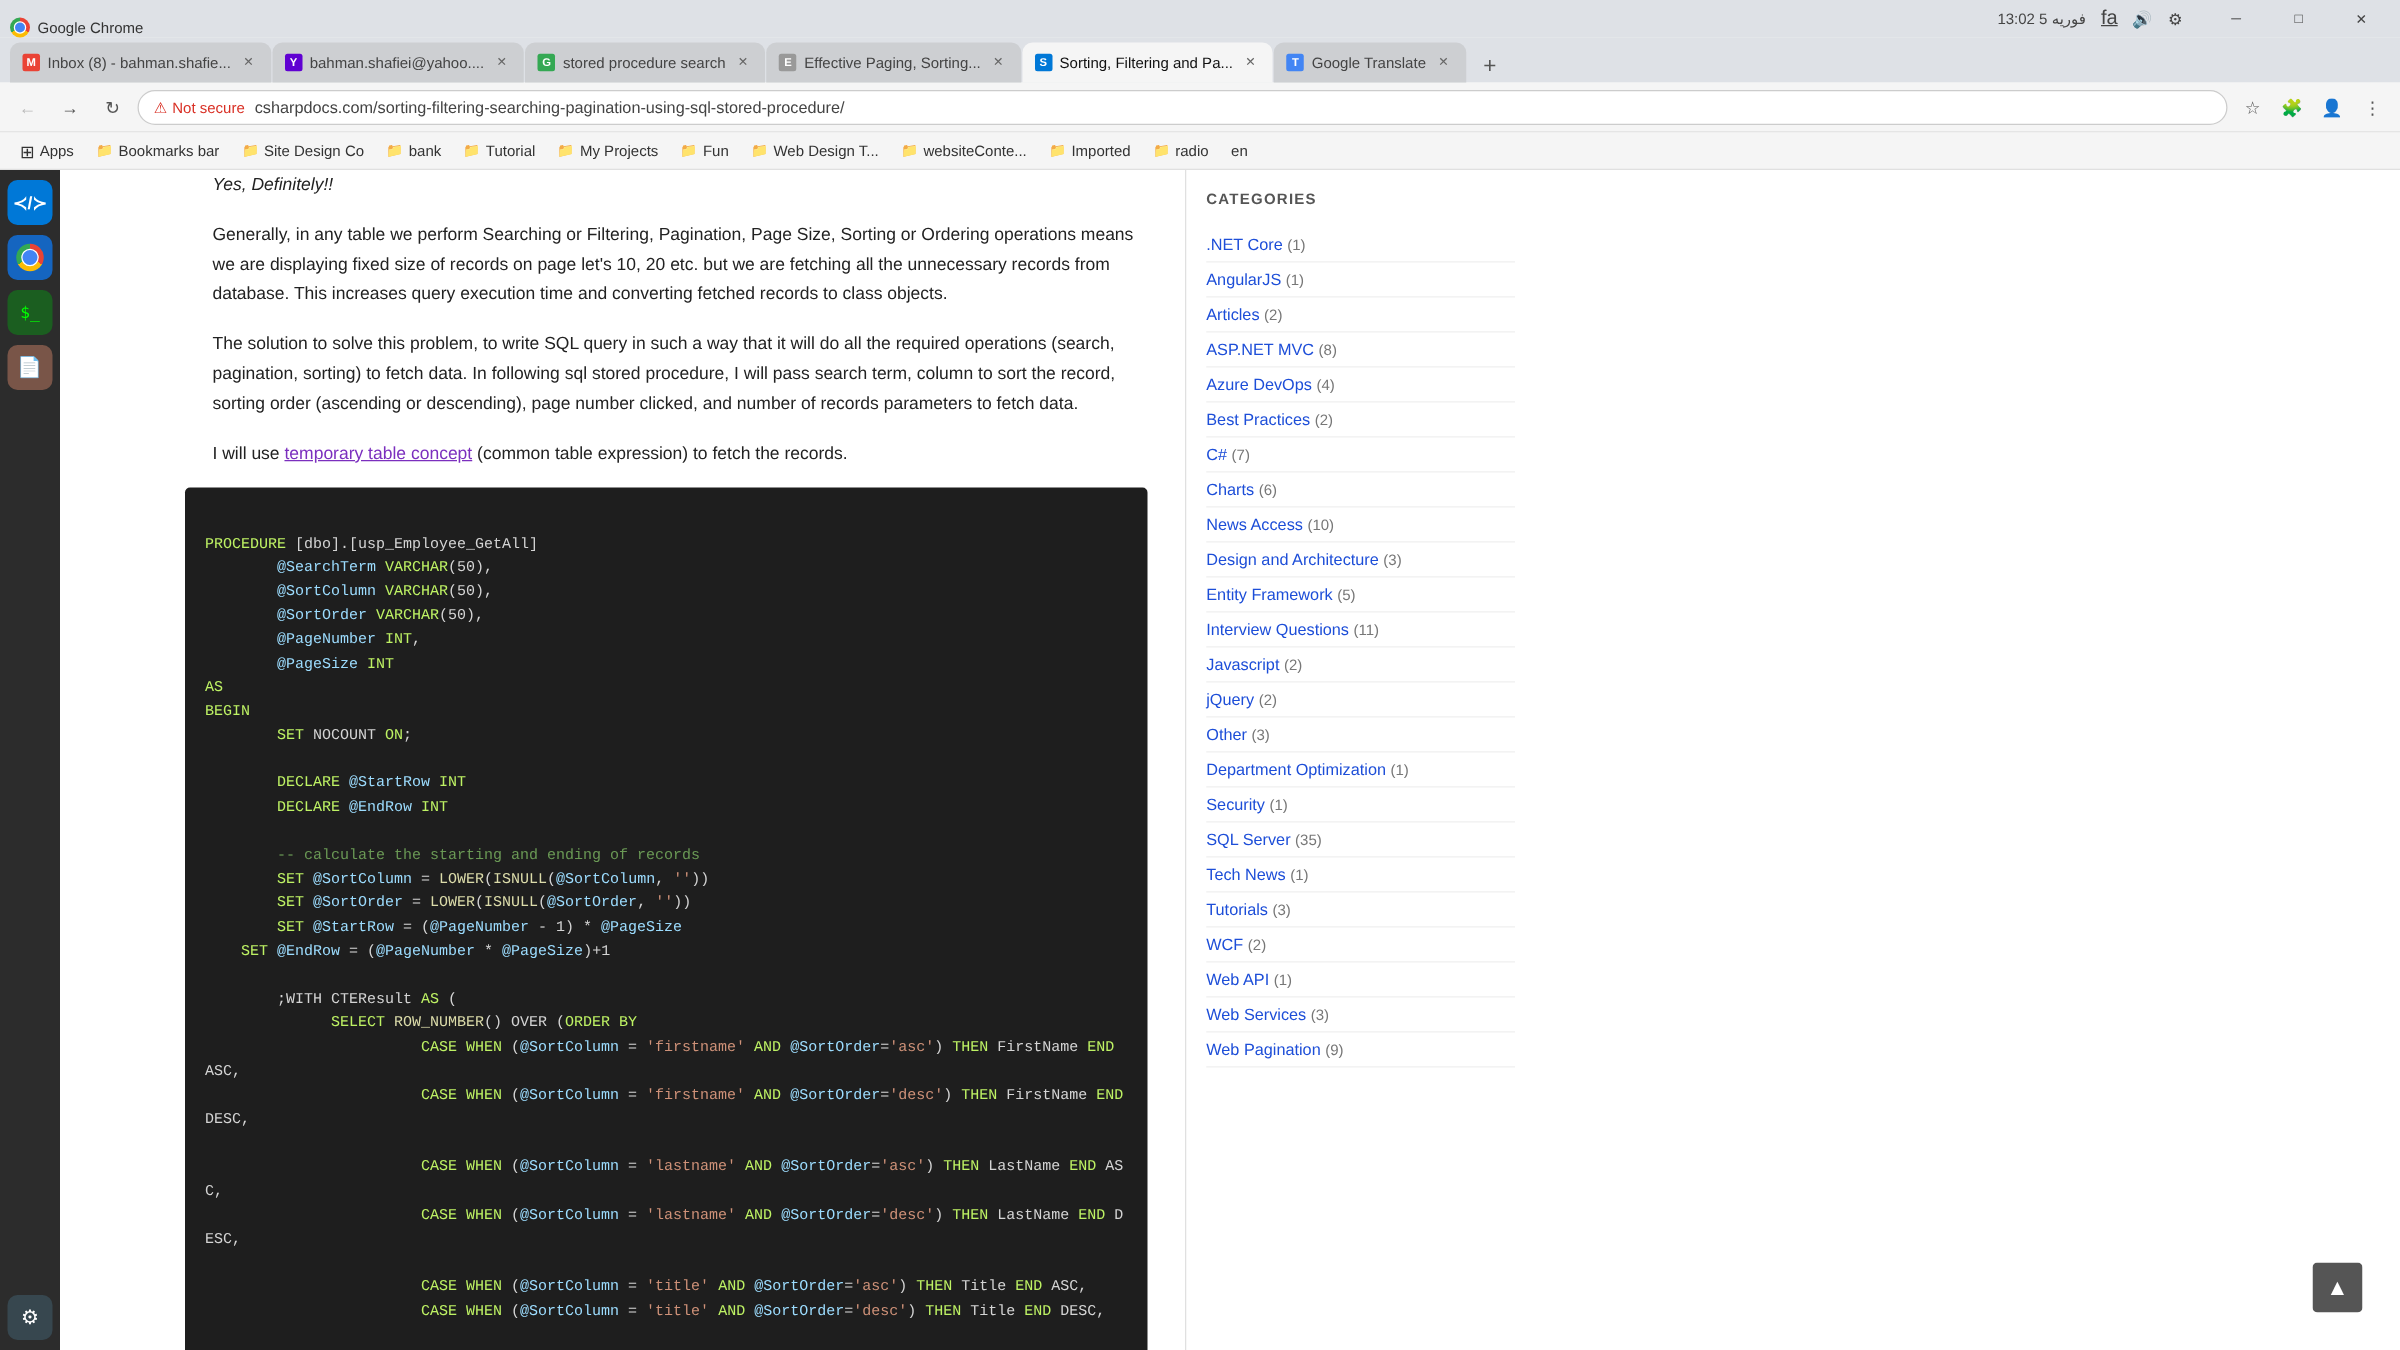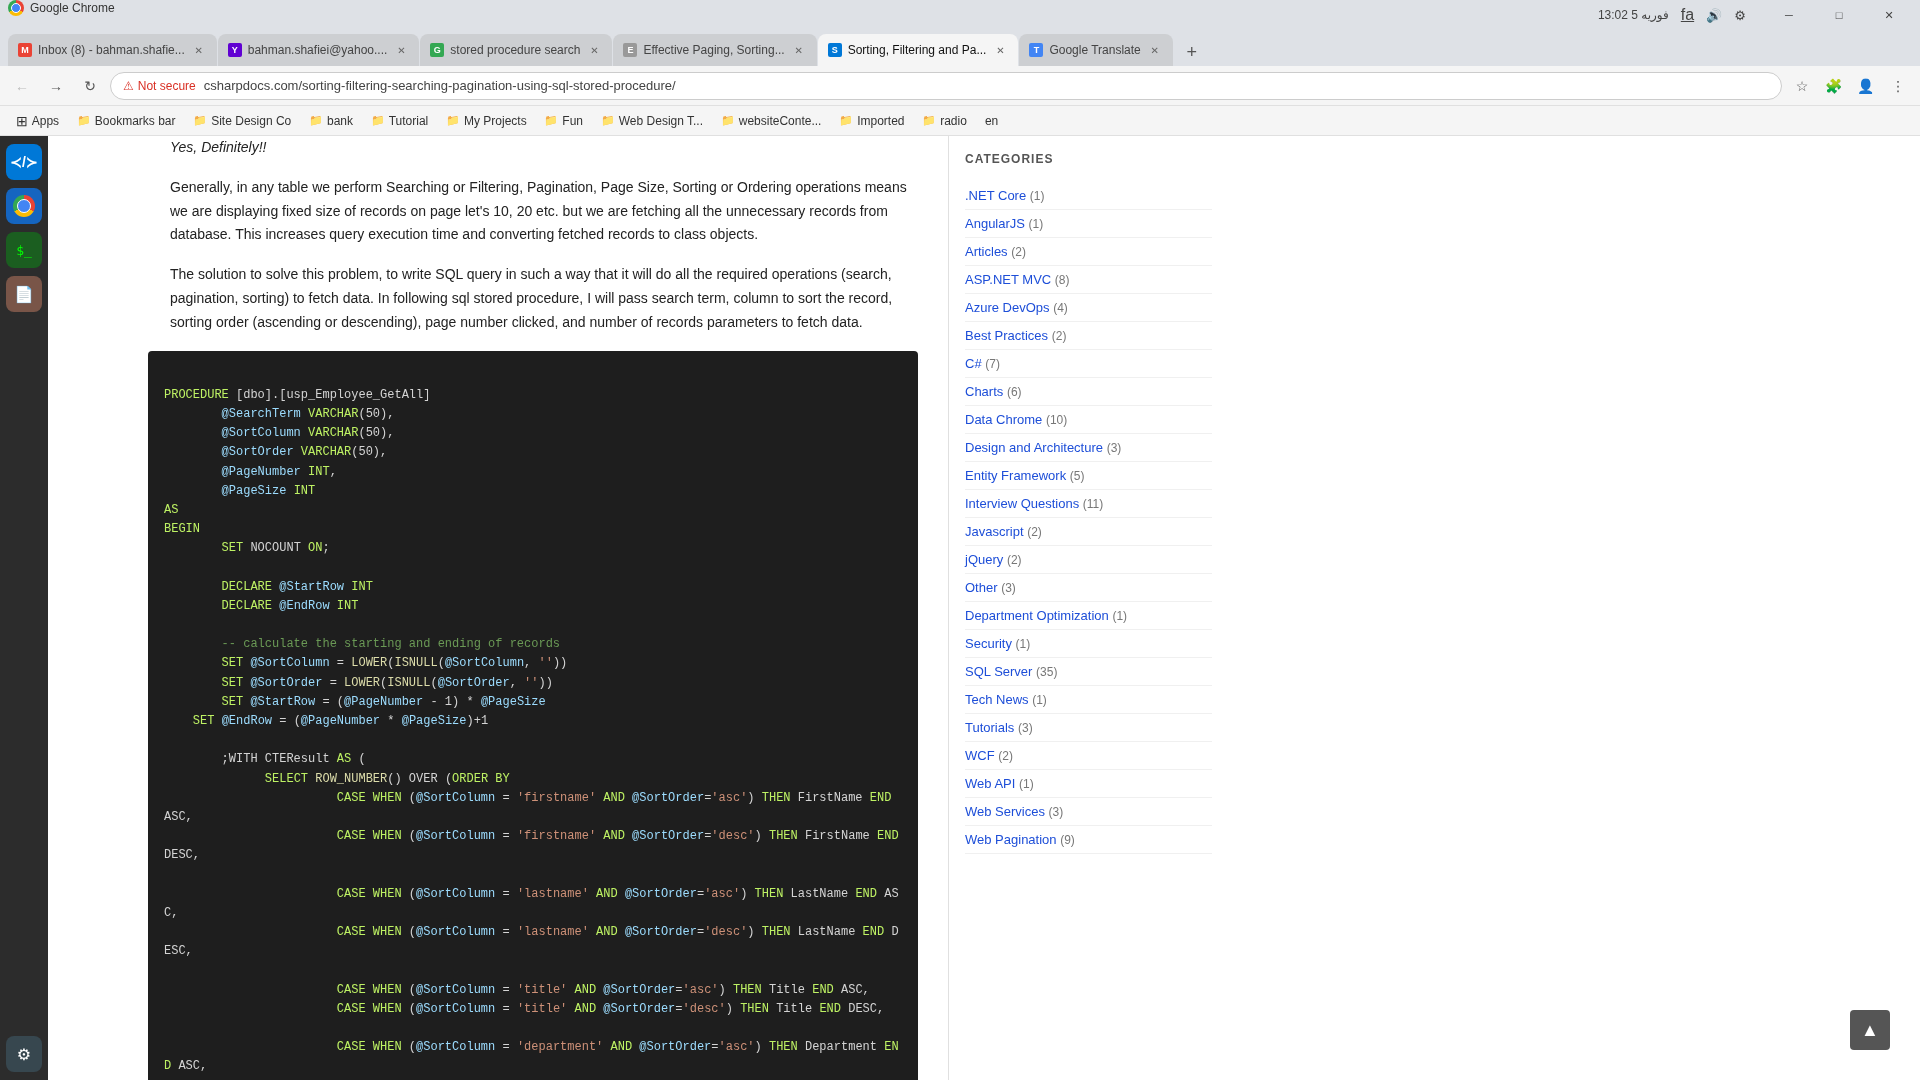--- a/index.html
+++ b/index.html
@@ -3,21 +3,21 @@
   <meta charset="utf-8">
   <style>
     * { margin: 0; padding: 0; box-sizing: border-box; }
     body { font-family: 'Segoe UI', Arial, sans-serif; background: #f5f5f5; font-size: 13px; overflow: hidden; }
 
     
     .titlebar {
       height: 30px;
       background: #dee1e6;
       display: flex;
-      align-items: flex-start;
+      align-items: flex-end;
       padding: 0 8px;
       gap: 8px;
       user-select: none;
     }
     .titlebar-left {
       display: flex;
       align-items: center;
       gap: 6px;
     }
     .titlebar-title {
@@ -448,20 +448,23 @@
 
   <div class="page-wrapper">
 
     <div class="article-area">
       <p class="article-intro article-para" style="font-style:italic;">Yes, Definitely!!</p>
 
       <p class="article-intro article-para">Generally, in any table we perform Searching or Filtering, Pagination, Page Size, Sorting or Ordering operations means we are displaying fixed size of records on page let's 10, 20 etc. but we are fetching all the unnecessary records from database. This increases query execution time and converting fetched records to class objects.</p>
 
       <p class="article-intro article-para">The solution to solve this problem, to write SQL query in such a way that it will do all the required operations  (search, pagination, sorting) to fetch data. In following sql stored procedure, I will pass search term, column to sort the record, sorting order (ascending or descending), page number clicked, and number of records parameters to fetch data.</p>
 
+      <p class="article-intro article-para">
+        <span>I will use </span><a class="article-link">temporary table concept</a><span> (common table expression) to fetch the records.</span>
+      </p>
 
       <div class="code-block">
 <span class="code-kw">PROCEDURE</span> [dbo].[usp_Employee_GetAll]
         <span class="code-var">@SearchTerm</span> <span class="code-kw">VARCHAR</span>(50),
         <span class="code-var">@SortColumn</span> <span class="code-kw">VARCHAR</span>(50),
         <span class="code-var">@SortOrder</span> <span class="code-kw">VARCHAR</span>(50),
         <span class="code-var">@PageNumber</span> <span class="code-kw">INT</span>,
         <span class="code-var">@PageSize</span> <span class="code-kw">INT</span>
 <span class="code-kw">AS</span>
 <span class="code-kw">BEGIN</span>
@@ -495,21 +498,21 @@
       <div class="categories-title">CATEGORIES</div>
       <div id="categories-list">
           <div class="category-item"><a class="category-link">.NET Core</a> <span class="category-count">(1)</span></div>
           <div class="category-item"><a class="category-link">AngularJS</a> <span class="category-count">(1)</span></div>
           <div class="category-item"><a class="category-link">Articles</a> <span class="category-count">(2)</span></div>
           <div class="category-item"><a class="category-link">ASP.NET MVC</a> <span class="category-count">(8)</span></div>
           <div class="category-item"><a class="category-link">Azure DevOps</a> <span class="category-count">(4)</span></div>
           <div class="category-item"><a class="category-link">Best Practices</a> <span class="category-count">(2)</span></div>
           <div class="category-item"><a class="category-link">C#</a> <span class="category-count">(7)</span></div>
           <div class="category-item"><a class="category-link">Charts</a> <span class="category-count">(6)</span></div>
-          <div class="category-item"><a class="category-link">Data Chrome</a> <span class="category-count">(10)</span></div>
+          <div class="category-item"><a class="category-link">News Access</a> <span class="category-count">(10)</span></div>
           <div class="category-item"><a class="category-link">Design and Architecture</a> <span class="category-count">(3)</span></div>
           <div class="category-item"><a class="category-link">Entity Framework</a> <span class="category-count">(5)</span></div>
           <div class="category-item"><a class="category-link">Interview Questions</a> <span class="category-count">(11)</span></div>
           <div class="category-item"><a class="category-link">Javascript</a> <span class="category-count">(2)</span></div>
           <div class="category-item"><a class="category-link">jQuery</a> <span class="category-count">(2)</span></div>
           <div class="category-item"><a class="category-link">Other</a> <span class="category-count">(3)</span></div>
           <div class="category-item"><a class="category-link">Department Optimization</a> <span class="category-count">(1)</span></div>
           <div class="category-item"><a class="category-link">Security</a> <span class="category-count">(1)</span></div>
           <div class="category-item"><a class="category-link">SQL Server</a> <span class="category-count">(35)</span></div>
           <div class="category-item"><a class="category-link">Tech News</a> <span class="category-count">(1)</span></div>

